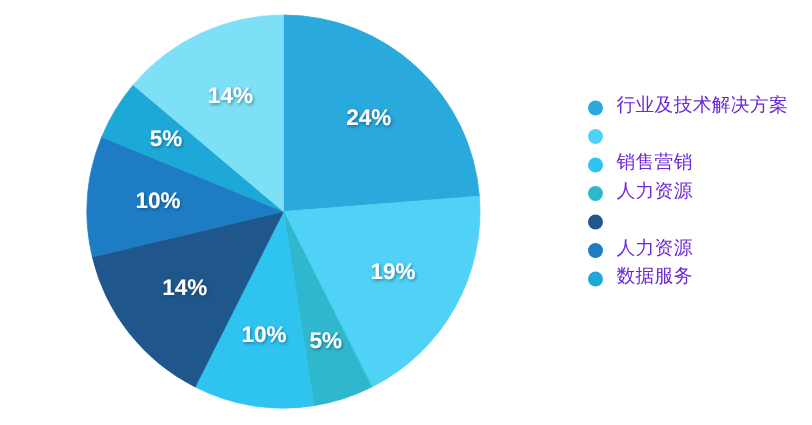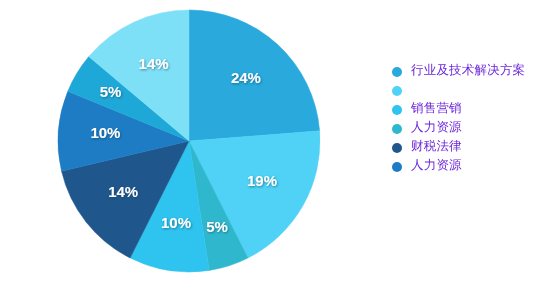--- a/index.html
+++ b/index.html
@@ -112,21 +112,24 @@
       <div class="legend-item">
         <span class="legend-dot" style="background: rgb(46, 196, 239);"></span>
         <span class="legend-label">销售营销</span>
       </div>
       <div class="legend-item">
         <span class="legend-dot" style="background: rgb(47, 184, 205);"></span>
         <span class="legend-label">人力资源</span>
       </div>
       <div class="legend-item">
         <span class="legend-dot" style="background: rgb(31, 87, 140);"></span>
-        <span class="legend-label">财税法律</span>
       </div>
       <div class="legend-item">
         <span class="legend-dot" style="background: rgb(29, 124, 196);"></span>
         <span class="legend-label">人力资源</span>
+      </div>
+      <div class="legend-item">
+        <span class="legend-dot" style="background: rgb(30, 168, 216);"></span>
+        <span class="legend-label">数据服务</span>
       </div>
     </div>
 
 </div>
 
 </body></html>

